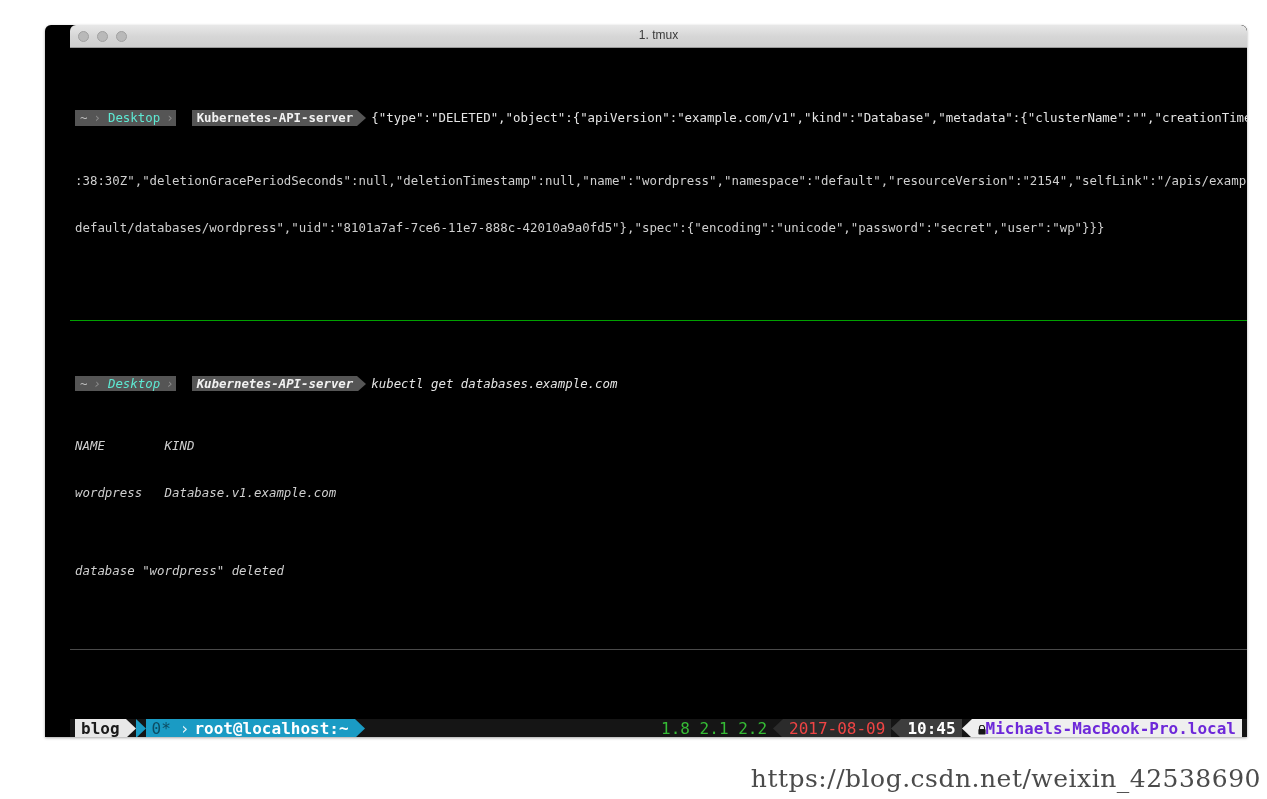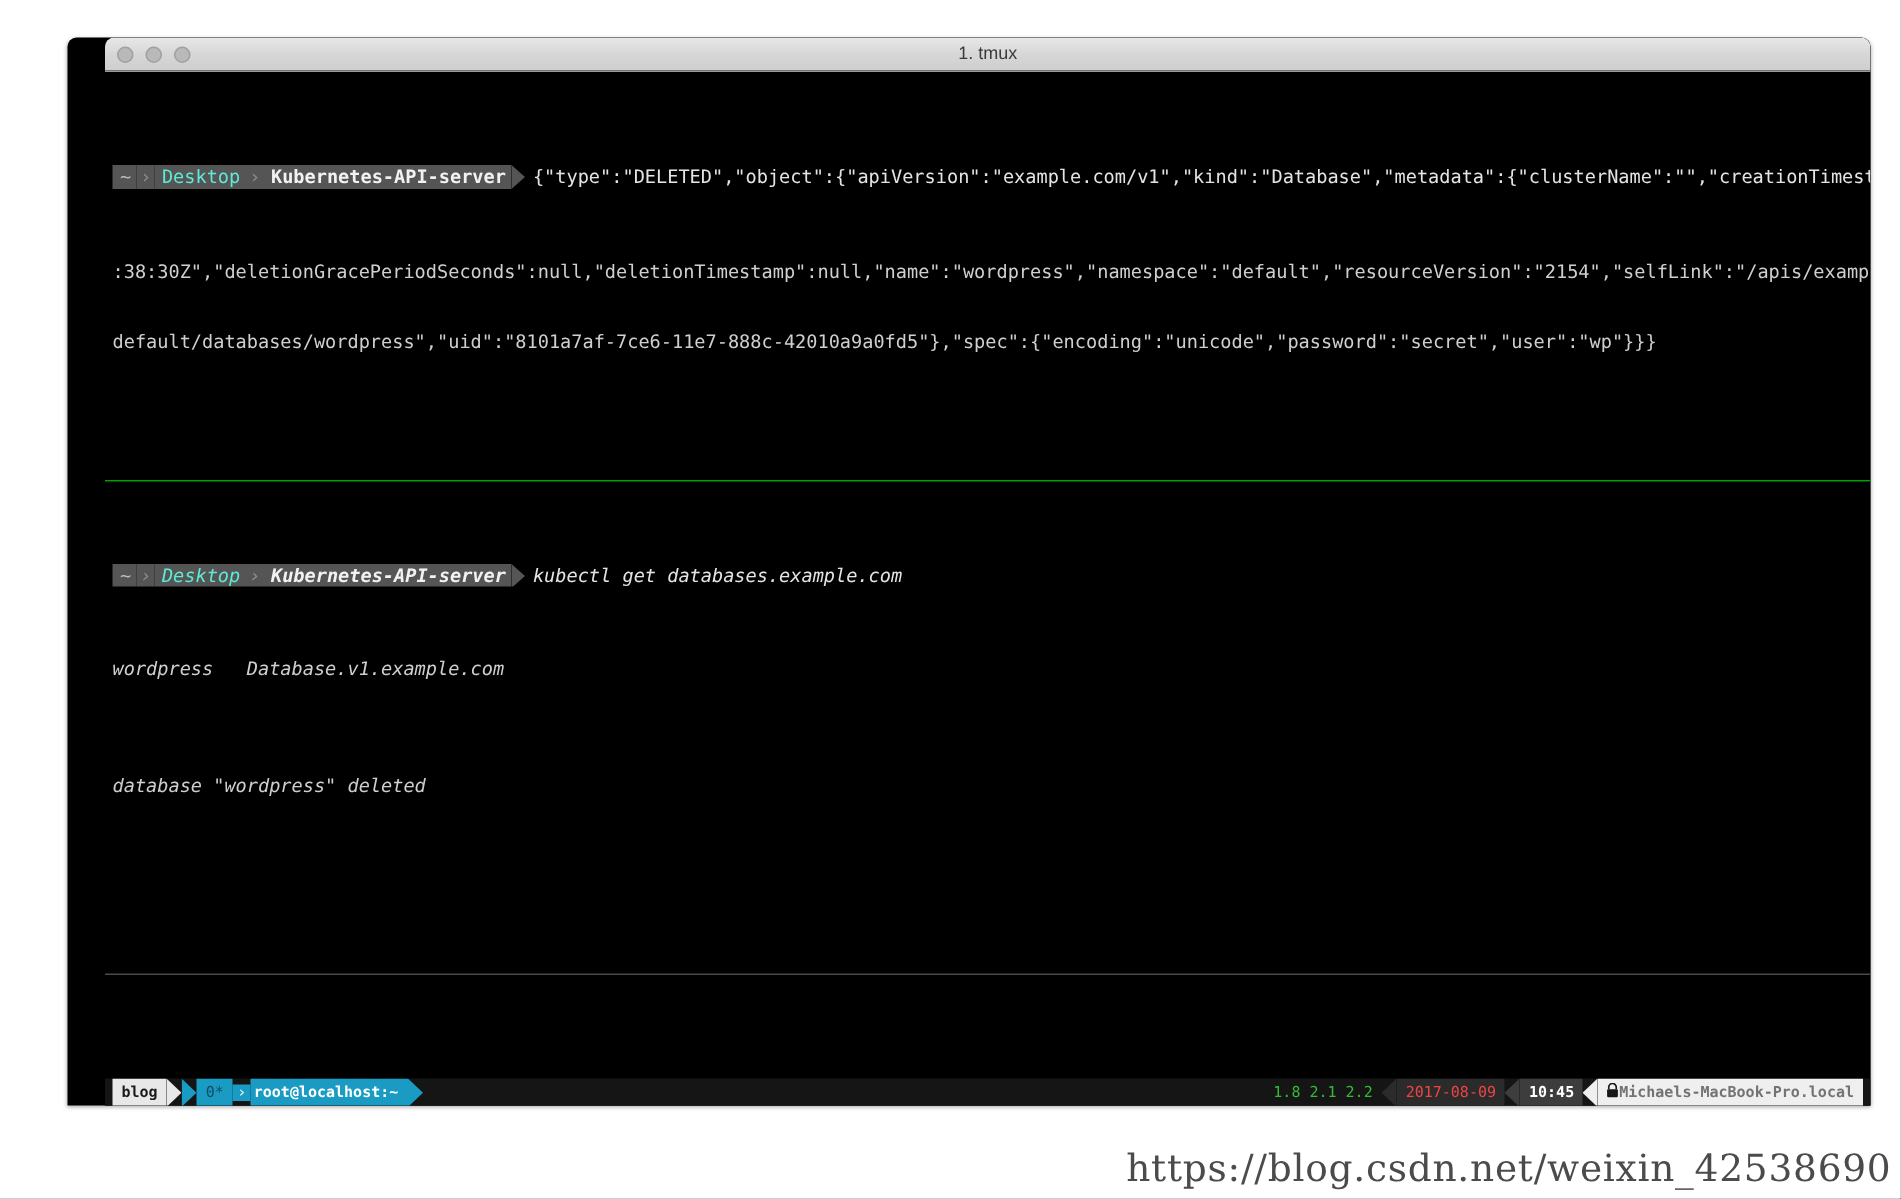--- a/index.html
+++ b/index.html
@@ -106,21 +106,21 @@
   .pl-seg {
     display: inline-block;
     background: #555555;
     height: 15.6px;
     line-height: 15.6px;
     padding: 0 4px 0 5px;
     vertical-align: top;
   }
   .pl-seg.home { color: #bdbdbd; }
   .pl-seg.dir  { color: #5eead4; }
-  .pl-seg.cwd  { color: #f2f2f2; font-weight: bold; }
+  .pl-seg.cwd  { color: #f2f2f2; font-weight: bold; margin-left: 16px; }
   .pl-sep {
     display: inline-block;
     background: #555555;
     color: #8d8d8d;
     height: 15.6px;
     line-height: 15.6px;
     padding: 0 2px;
     vertical-align: top;
   }
   .pl-arrow {
@@ -146,21 +146,21 @@
 
   
   #statusbar {
     position: absolute;
     left: 0;
     bottom: 0;
     width: 1177px;
     height: 19px;
     background: #151515;
     font-family: "DejaVu Sans Mono", monospace;
-    font-size: 10px;
+    font-size: 16px;
     line-height: 19px;
     white-space: nowrap;
     overflow: hidden;
   }
   #status-left {
     position: absolute;
     left: 5px; top: 0;
     height: 19px;
     white-space: nowrap;
   }
@@ -178,21 +178,21 @@
     padding: 0 6px;
     vertical-align: top;
   }
   .sb-session { background: #e8e8e8; color: #1a1a1a; font-weight: bold; }
   .sb-win     { background: #1a9bc4; color: #0d4d63; }
   .sb-win-name{ background: #1a9bc4; color: #ffffff; font-weight: bold; padding-left: 2px;}
   .sb-winsep  { background: #1a9bc4; color: #e6f4fa; padding: 0 3px; }
   .sb-load    { color: #35bb35; padding: 0 6px; display:inline-block; height:19px; line-height:19px;}
   .sb-date    { background: #2b2b2b; color: #ef4444; }
   .sb-time    { background: #3d3d3d; color: #ffffff; font-weight: bold; }
-  .sb-host    { background: #efefef; color: #737373; font-weight: bold; }
+  .sb-host    { background: #efefef; color: #6d28d9; font-weight: bold; }
   .sb-arrow {
     display: inline-block;
     vertical-align: top;
     width: 10px;
     height: 19px;
     overflow: hidden;
   }
   .sb-arrow svg { display: block; }
 
   
@@ -238,20 +238,21 @@
       </div>
 
       <div class="sep green" style="top:272px;"></div>
 
       <div class="pane" id="pane-middle" style="top:281px; height:320px;font-style:italic;">
 
         <div class="line"><span class="pl"><span class="pl-seg home">~</span><span class="pl-sep">›</span><span class="pl-seg dir">Desktop</span><span class="pl-sep">›</span><span class="pl-seg cwd">Kubernetes-API-server</span><span class="pl-arrow"><svg width="9" height="16" viewBox="0 0 9 16">
                   <polygon points="0,0 9,8 0,16" fill="#555555"></polygon>
                 </svg></span></span><span class="cmd">kubectl get databases.example.com</span></div>
 
+        <div class="line txt">NAME        KIND</div>
         <div class="line txt">wordpress   Database.v1.example.com</div>
 
 
         <div class="line txt">database "wordpress" deleted</div>
 
         
 
         
 
         

